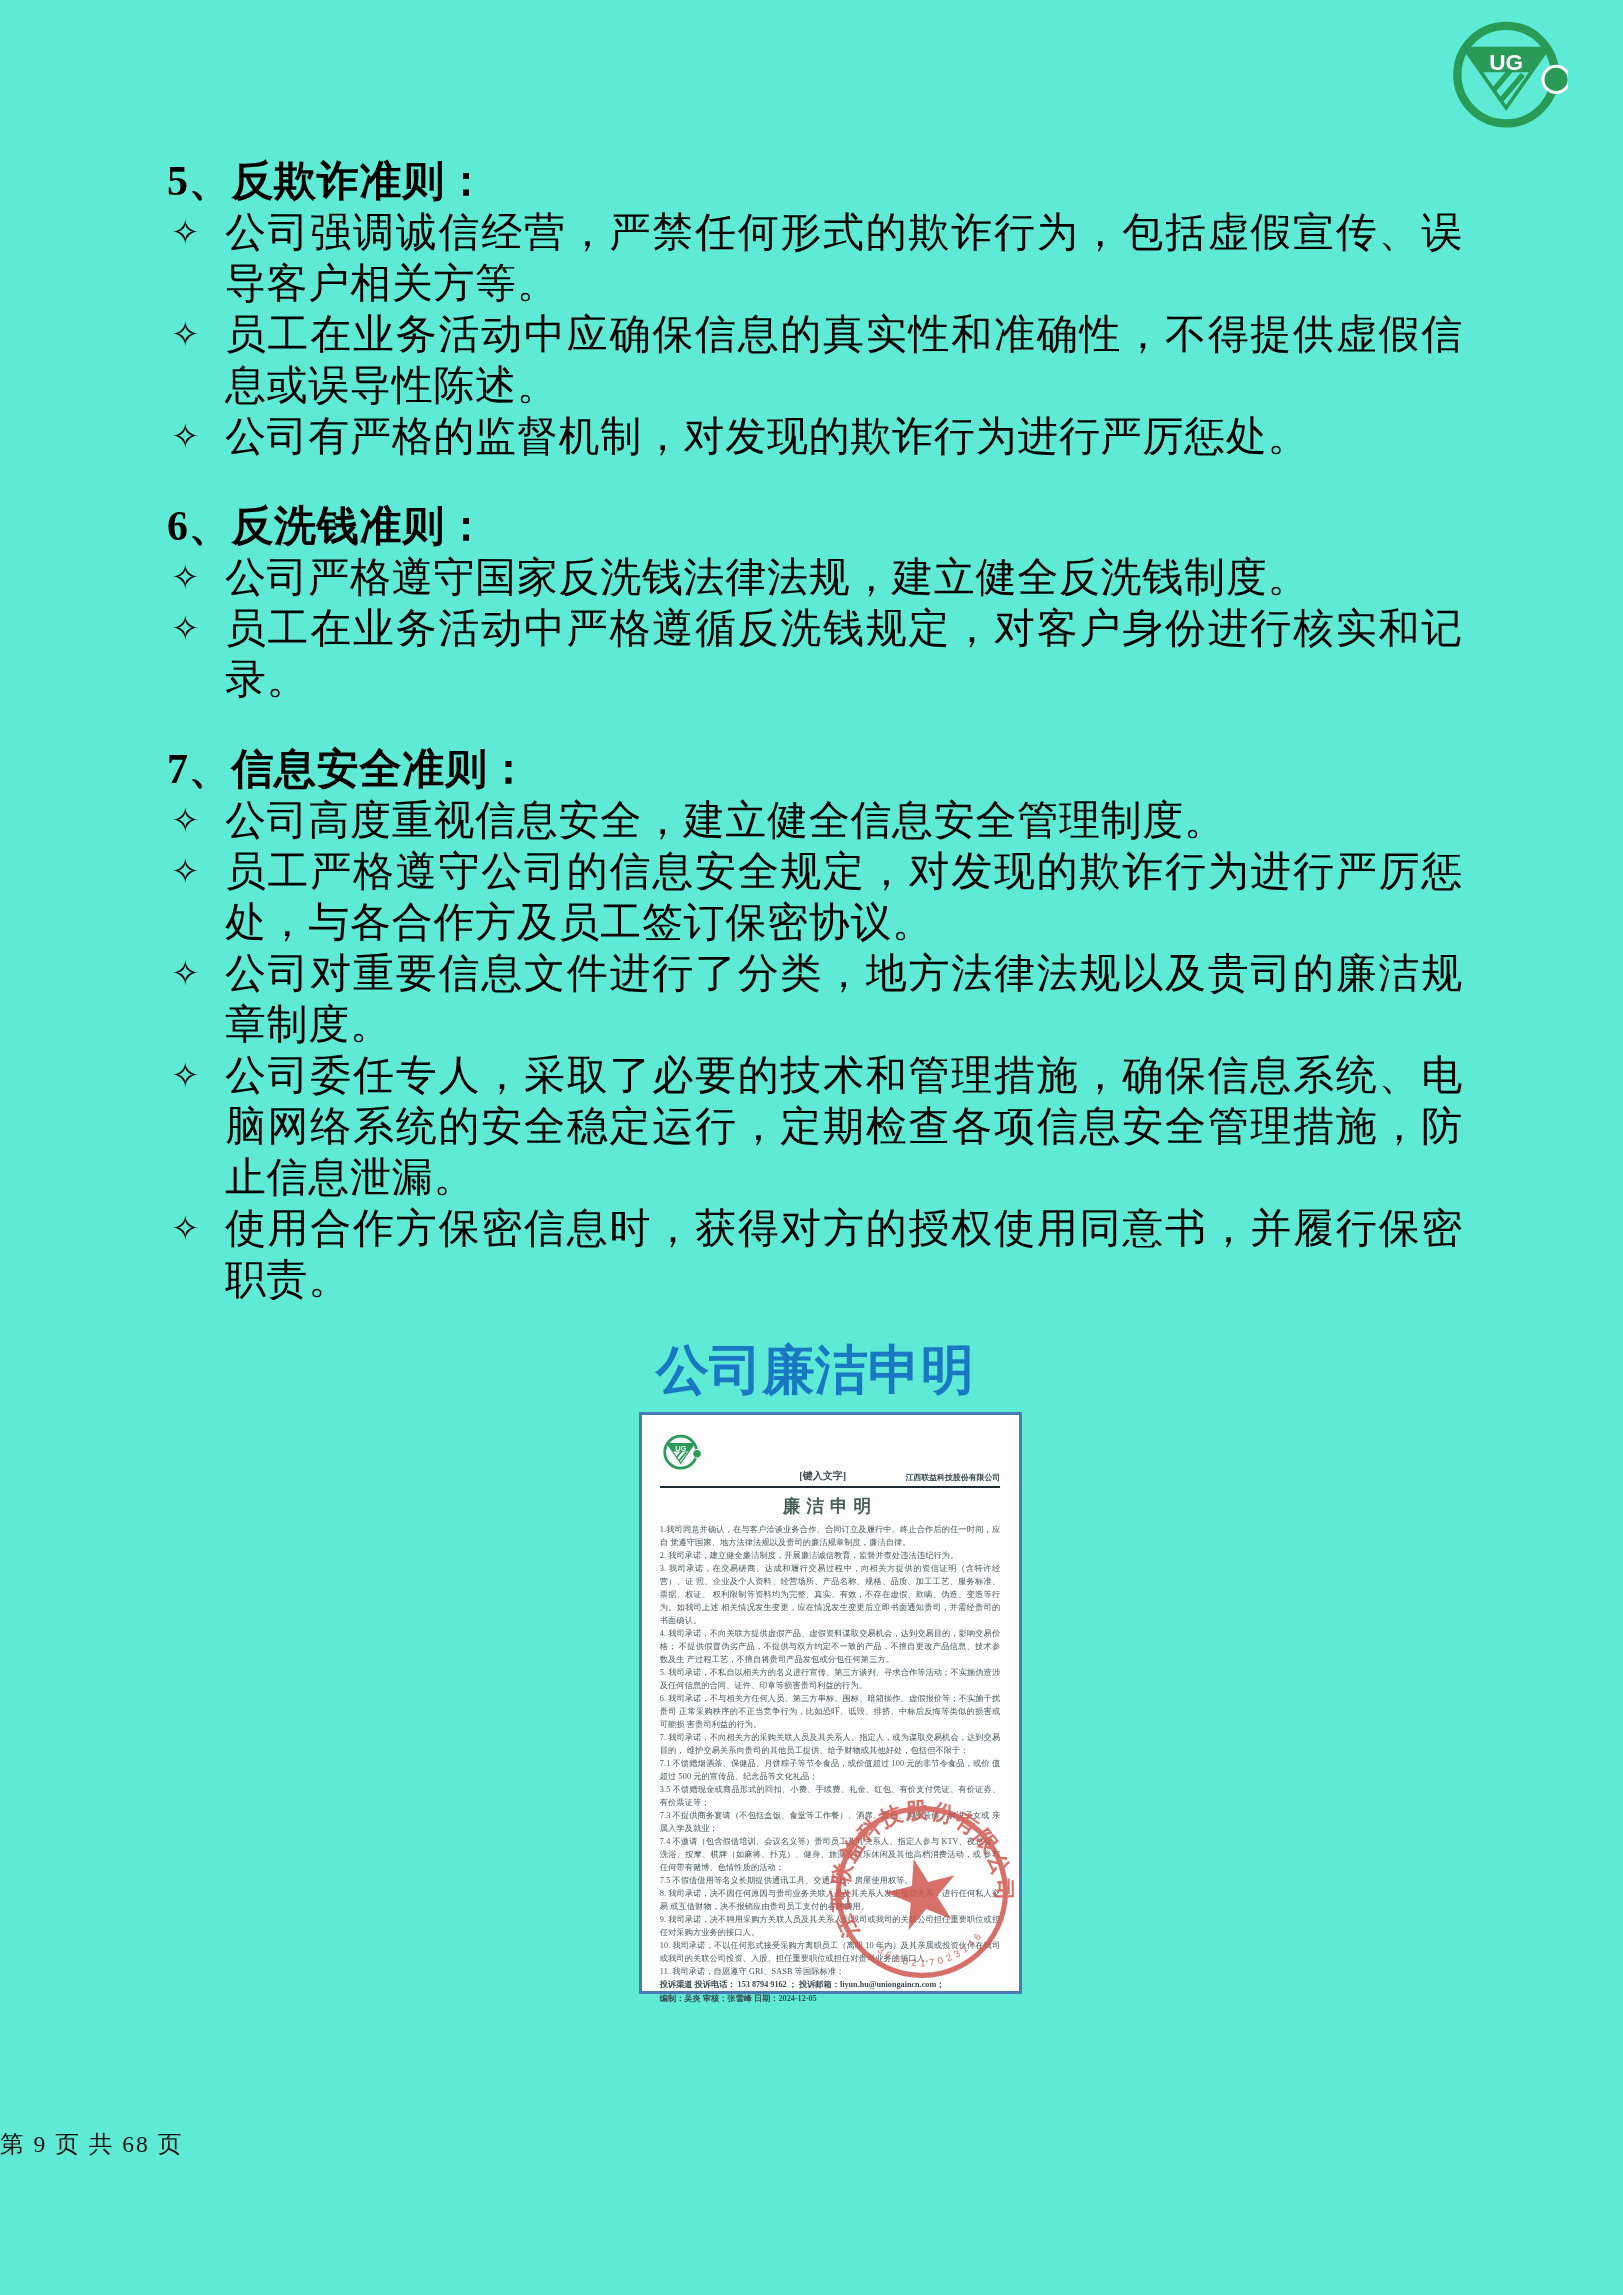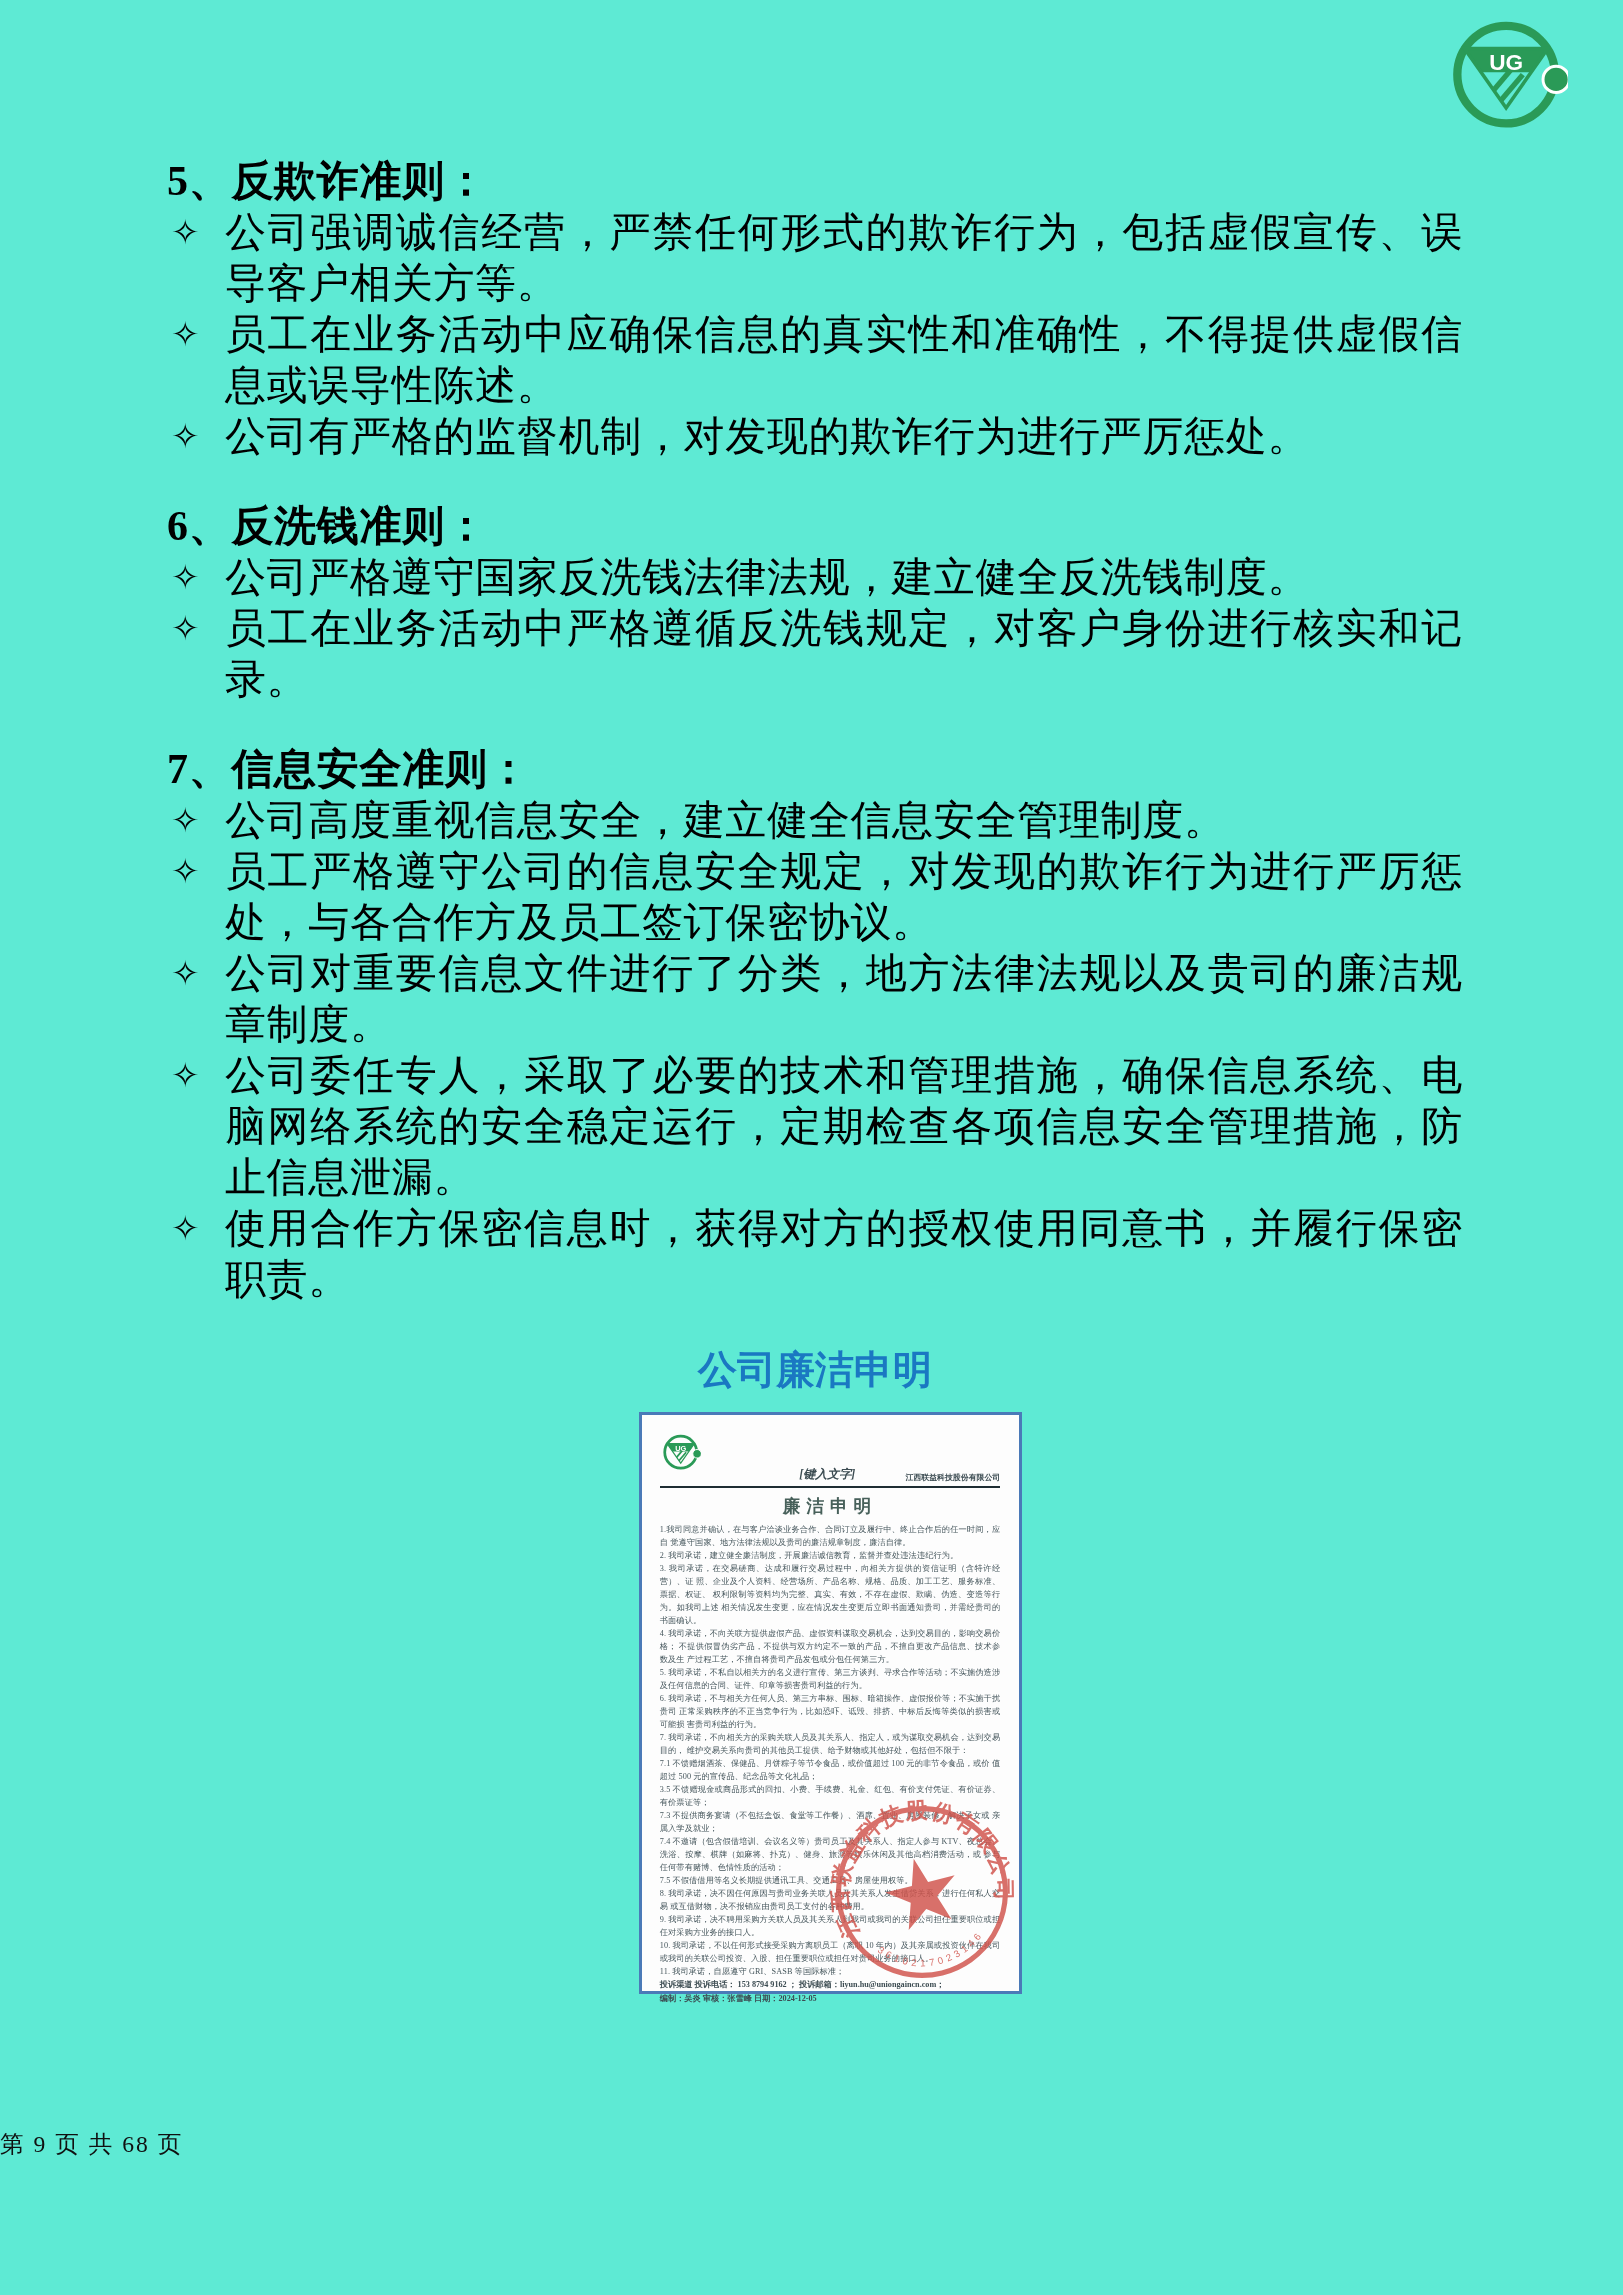--- a/index.html
+++ b/index.html
@@ -24,35 +24,35 @@
   .bullet{display:flex;align-items:flex-start;}
   .bullet .marker{
     flex:none;width:54px;font-family:"DejaVu Sans",sans-serif;
     font-size:34px;line-height:51px;padding-left:3.9px;color:#000;
   }
   .bullet .btext{
     width:1242px;font-size:41px;line-height:51px;
     text-align:justify;letter-spacing:0.7px;
   }
   .statement-heading{
-    text-align:center;font-size:39px;font-weight:bold;
+    text-align:center;font-size:53px;font-weight:bold;
     color:#1a78c2;line-height:52px;margin-top:16px;
   }
   
   .doc-wrap{display:flex;justify-content:center;margin-top:15.7px;}
   .doc-frame{
     position:relative;box-sizing:border-box;
     width:383px;height:582px;margin-left:30px;
     border:3.9px solid #4a7ab8;background:#fdfdfd;
     padding:15.7px 18.3px 0 18.3px;
     color:#45565c;
   }
   .doc-header{position:relative;height:56px;border-bottom:2px solid #1e2d33;}
   .doc-logo{position:absolute;left:2.6px;top:1.3px;width:39px;height:42px;}
-  .doc-header-left{position:absolute;left:41%;bottom:3.3px;font-size:12px;font-weight:bold;color:#3c4c52;font-style:italic;}
+  .doc-header-left{position:absolute;left:41%;bottom:3.3px;font-size:10px;font-weight:bold;color:#3c4c52;}
   .doc-header-right{position:absolute;right:0;bottom:3.3px;font-size:7.9px;font-weight:bold;color:#3c4c52;}
   .doc-title{
     text-align:center;font-size:17.7px;font-weight:bold;color:#47605a;
     letter-spacing:5.9px;margin:5.9px 0 4.6px;
   }
   .doc-body p{
     margin:0;font-size:8.2px;line-height:13px;
     text-align:justify;letter-spacing:0.1px;
   }
   .doc-meta p{margin:0;font-size:8.2px;line-height:13.7px;font-weight:bold;color:#3c4c52;}

